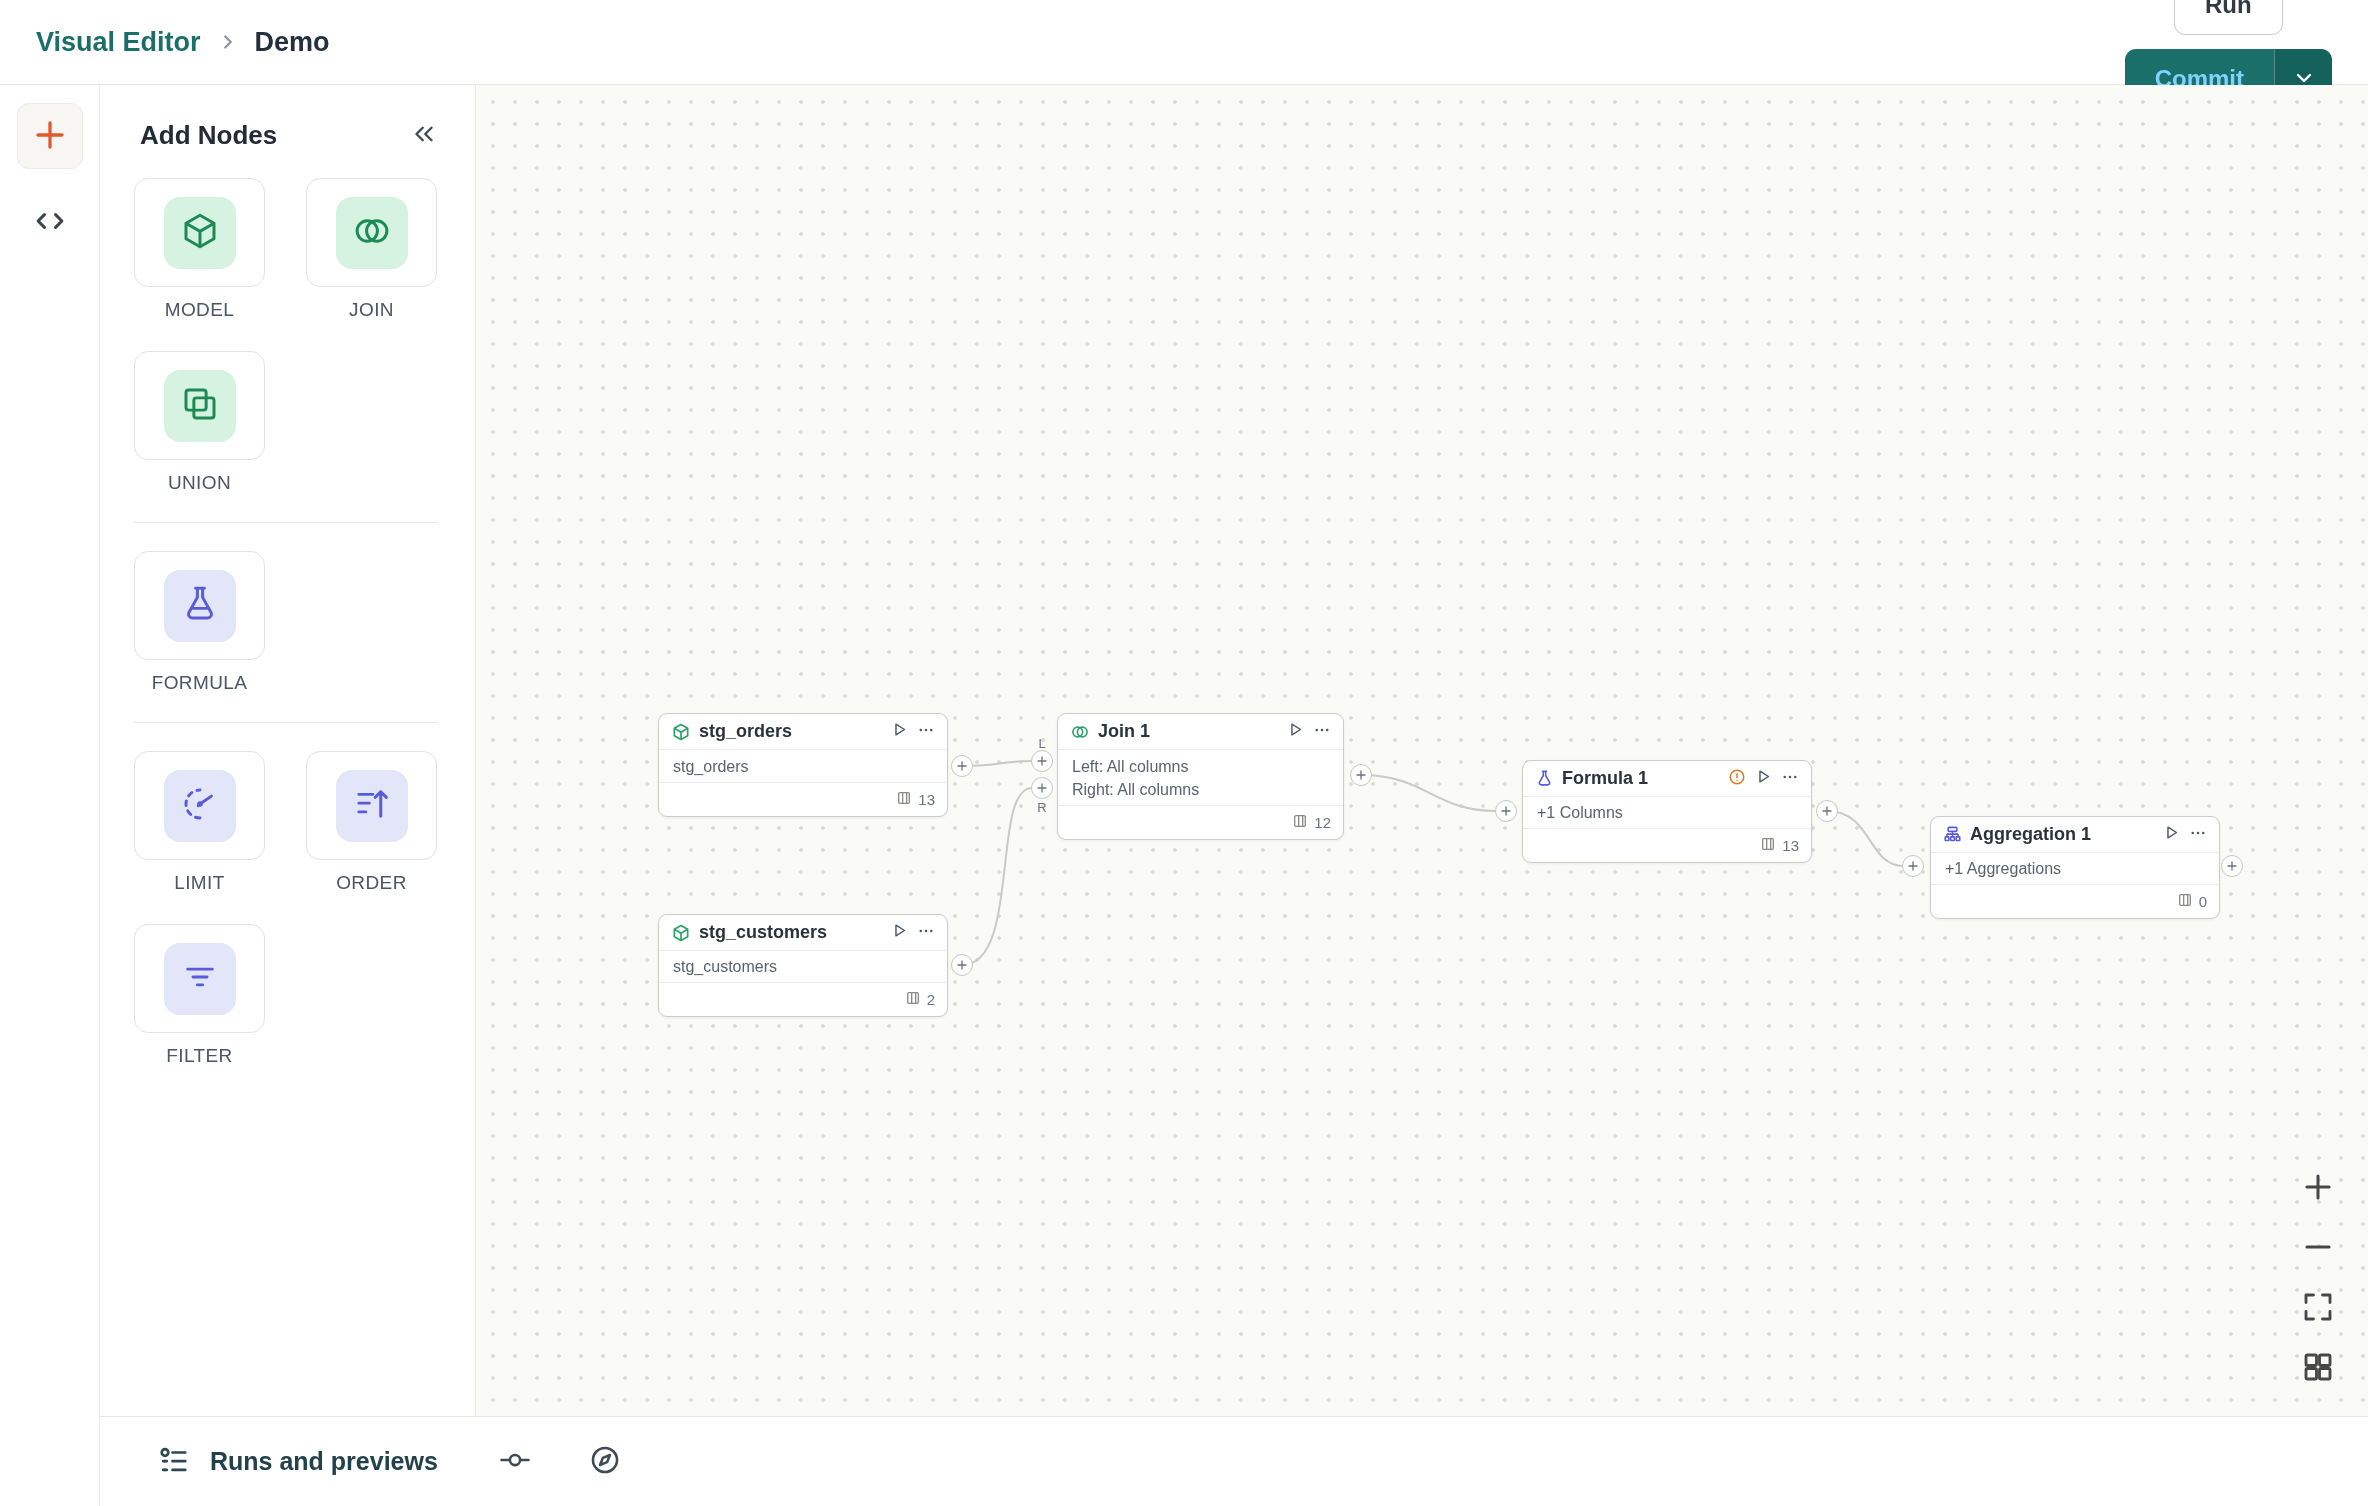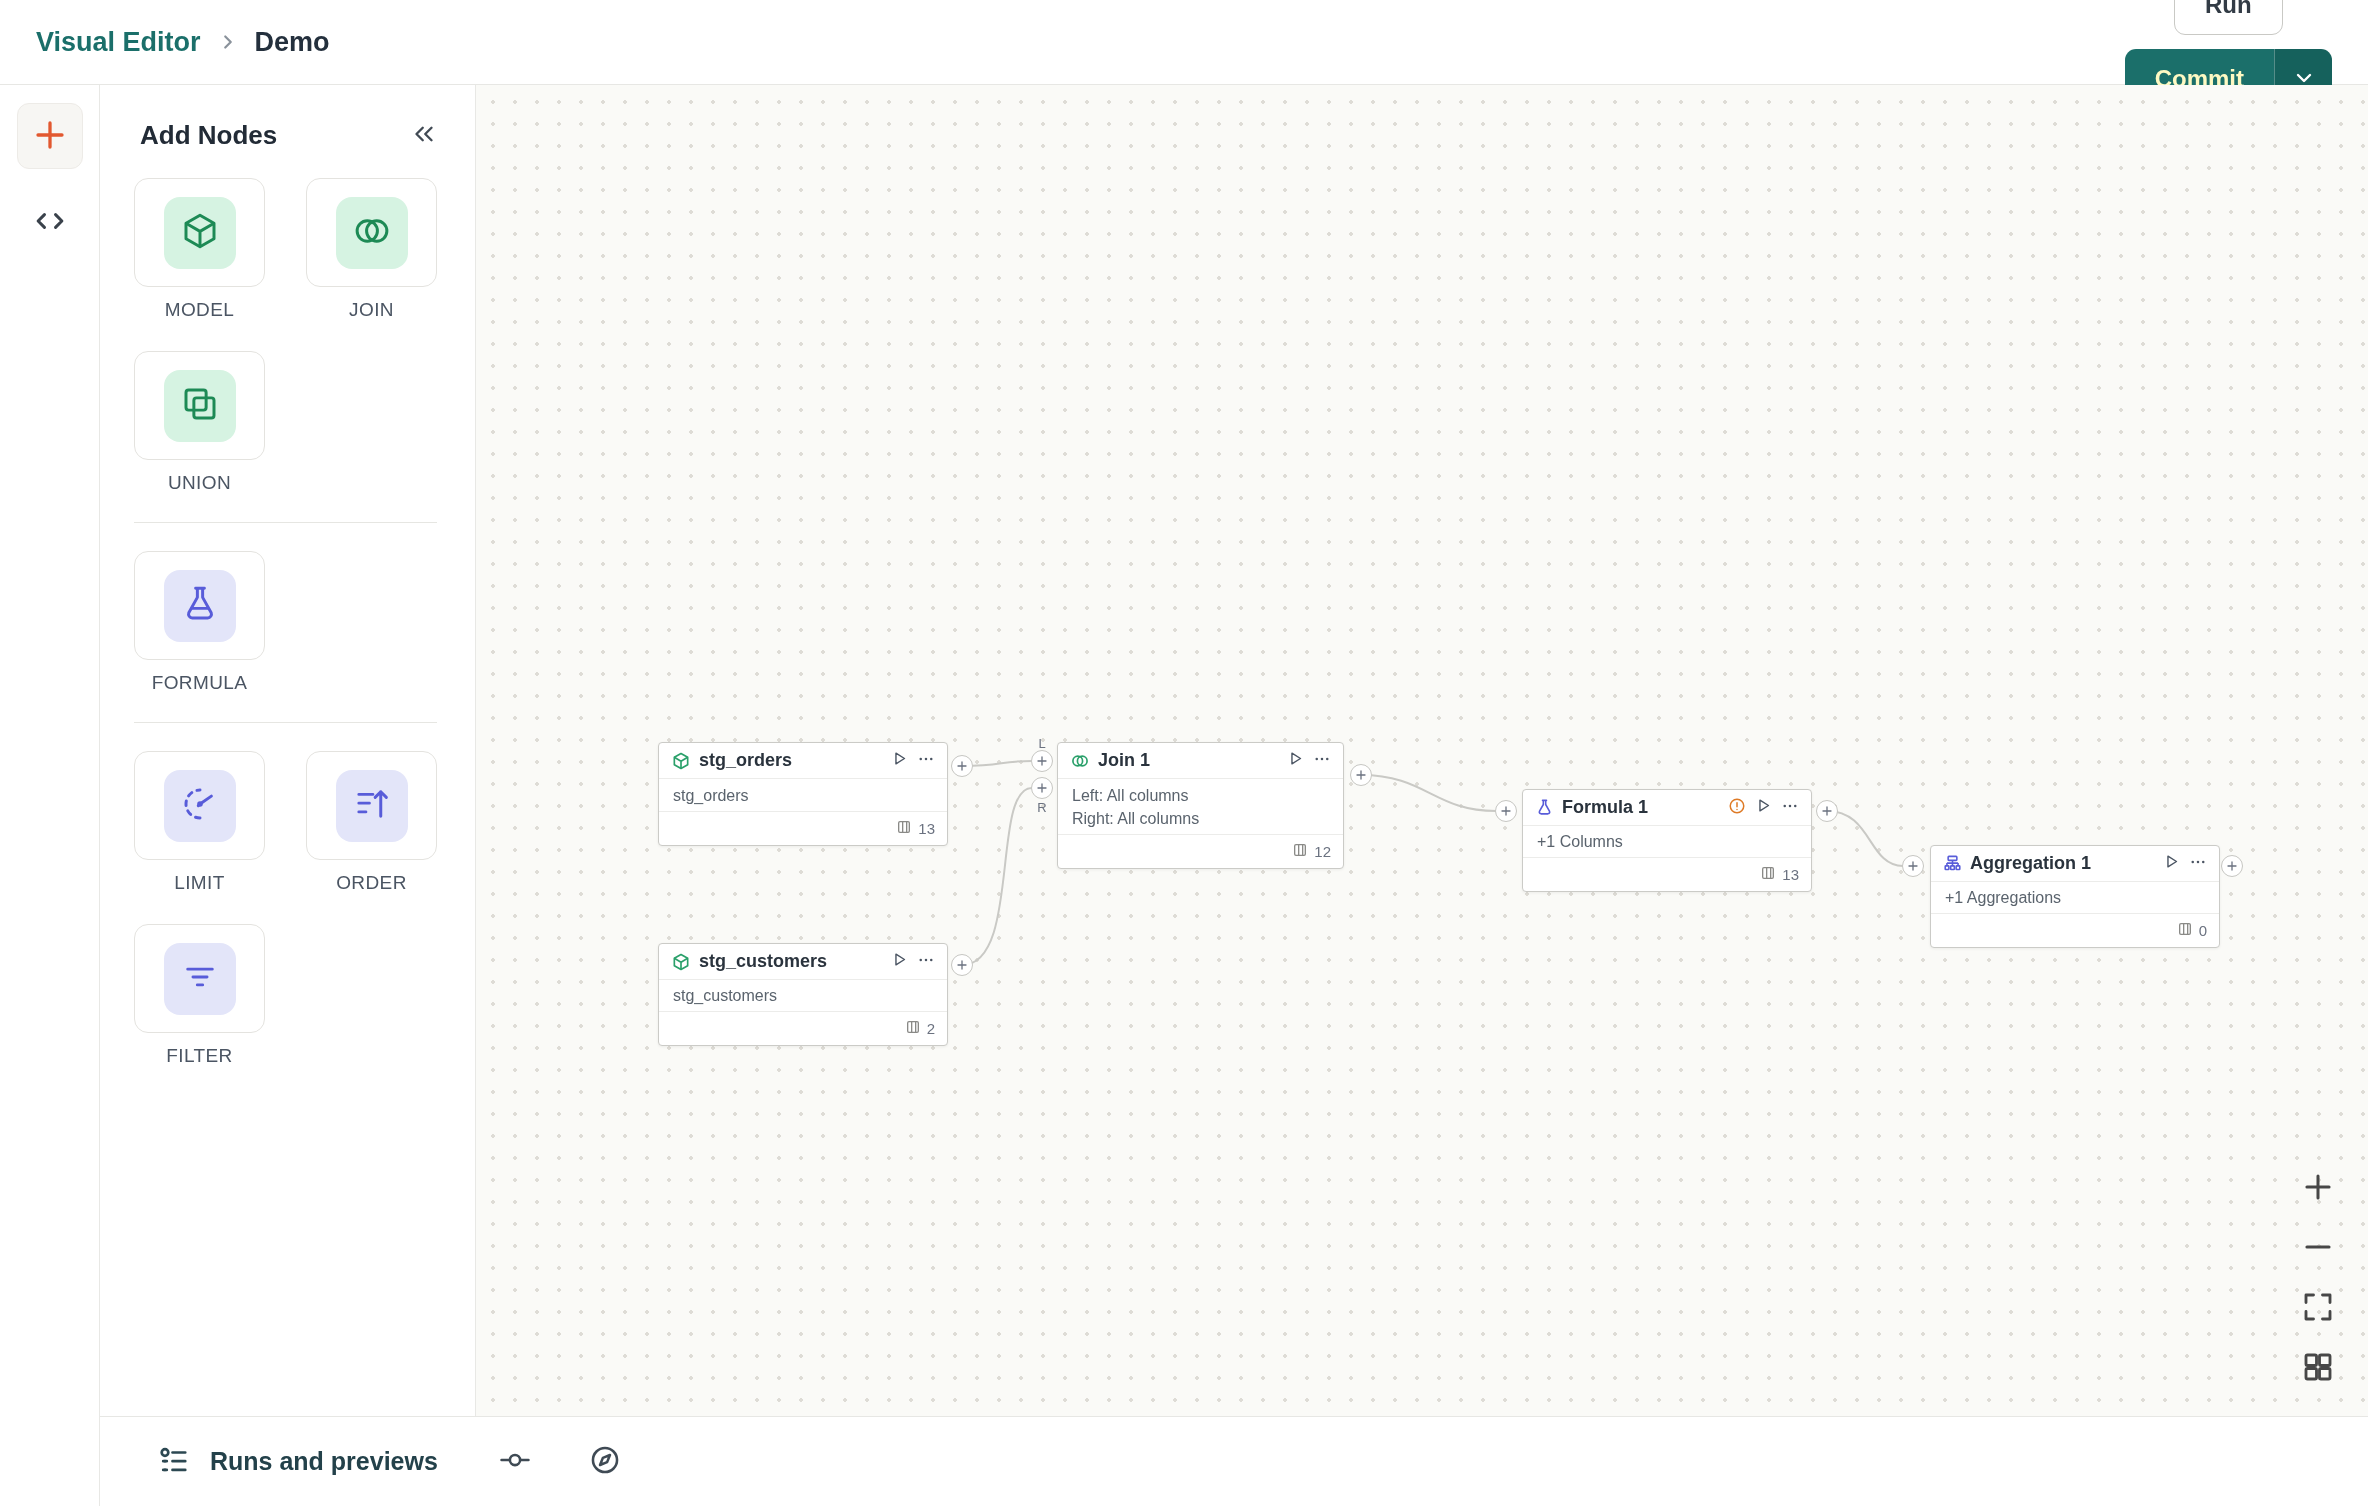--- a/index.html
+++ b/index.html
@@ -13,21 +13,21 @@
     padding:0 36px; border-bottom:1px solid #e7e7e4; background:#fff; }
   .breadcrumb { display:flex; align-items:center; gap:16px; }
   .crumb-root { color:#1b6f6a; font-size:27px; font-weight:700; cursor:pointer; }
   .crumb-sep svg { display:block; }
   .crumb-current { color:#24303d; font-size:27px; font-weight:700; }
   .topbar-actions { margin-left:auto; display:flex; align-items:center; gap:14px;flex-direction:column; }
   .btn-run { height:60px; padding:0 30px; font-size:24px; font-weight:600; color:#323b45;
     background:#fff; border:1.5px solid #c9c9c5; border-radius:11px; cursor:pointer;
     font-family:inherit; }
   .split { display:flex; align-items:stretch; }
-  .btn-commit { height:60px; padding:0 30px; font-size:24px; font-weight:600; color:#fef9c3;
+  .btn-commit { height:60px; padding:0 30px; font-size:24px; font-weight:600; color:#7dd3fc;
     background:#1b6f6a; border:none; border-radius:11px 0 0 11px; cursor:pointer;
     font-family:inherit; }
   .btn-commit-caret { width:58px; background:#15615c; border:none; border-radius:0 11px 11px 0;
     display:flex; align-items:center; justify-content:center; cursor:pointer;
     border-left:1px solid rgba(255,255,255,.28); }
 
   
   .main { flex:1; display:flex; min-height:0; }
 
   .rail { width:100px; flex:0 0 100px; border-right:1px solid #e8e8e5; background:#fff;
@@ -68,22 +68,22 @@
 
   .config-btn { position:absolute; top:39px; right:34px; height:58px; padding:0 26px;
     display:flex; align-items:center; gap:16px; background:#fff; border:1.5px solid #d4d4d0;
     border-radius:11px; font-size:23px; font-weight:600; color:#333e4a; cursor:pointer;
     font-family:inherit; }
 
   .edges { position:absolute; left:0; top:0; pointer-events:none; }
 
   
   .gnode { position:absolute; width:290px; background:#fff; border:1.5px solid #cbcbc7;
-    border-radius:4px; box-shadow:0 1px 3px rgba(0,0,0,.06); display:flex;
-    flex-direction:column; cursor:pointer;margin-top:29px; }
+    border-radius:9px; box-shadow:0 1px 3px rgba(0,0,0,.06); display:flex;
+    flex-direction:column; cursor:pointer; }
   .gnode-header { height:36px; flex:0 0 36px; display:flex; align-items:center;
     padding:0 12px; gap:8px; border-bottom:1px solid #ececea; }
   .gnode-hicon { display:flex; }
   .gnode-title { font-size:18px; font-weight:700; color:#2a333d; white-space:nowrap;
     overflow:hidden; flex:1; }
   .gnode-actions { display:flex; align-items:center; gap:9px; }
   .gnode-body { flex:1; display:flex; flex-direction:column; justify-content:center;
     padding:4px 14px; gap:2px; border-bottom:1px solid #ececea; }
   .gnode-row { font-size:16px; color:#5a636d; line-height:21px; white-space:nowrap; }
   .gnode-footer { height:33px; flex:0 0 33px; display:flex; align-items:center;

